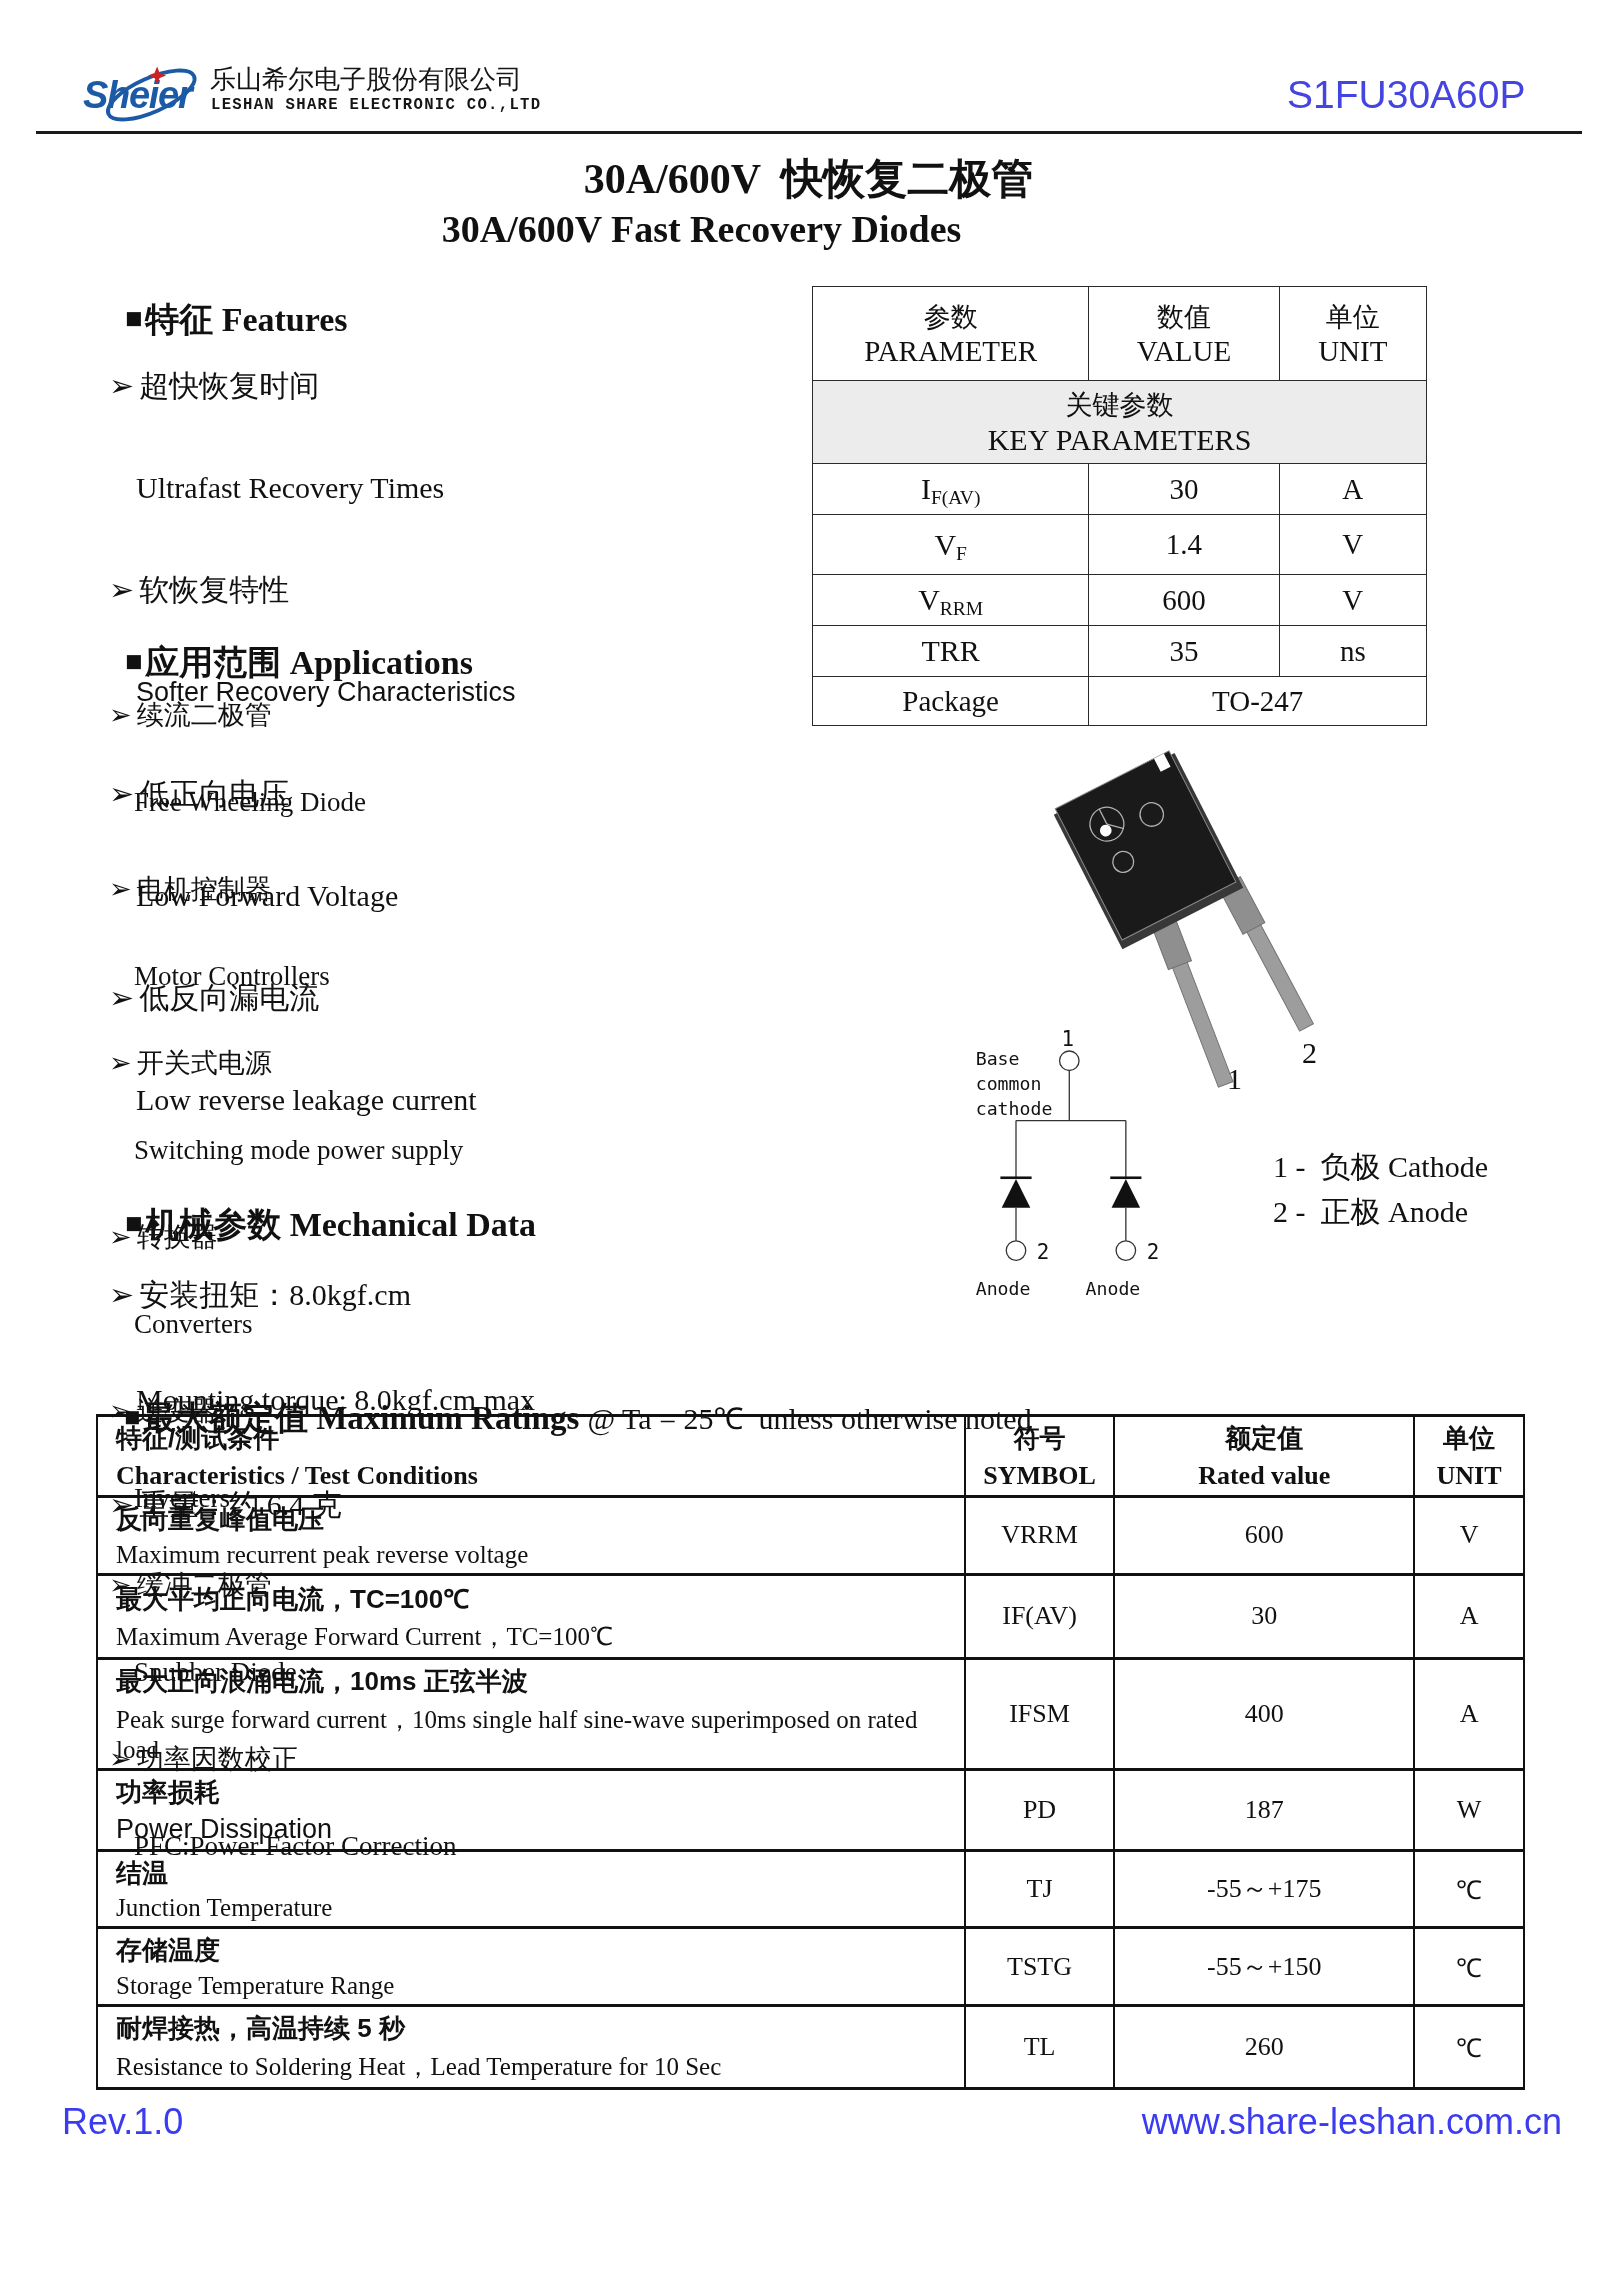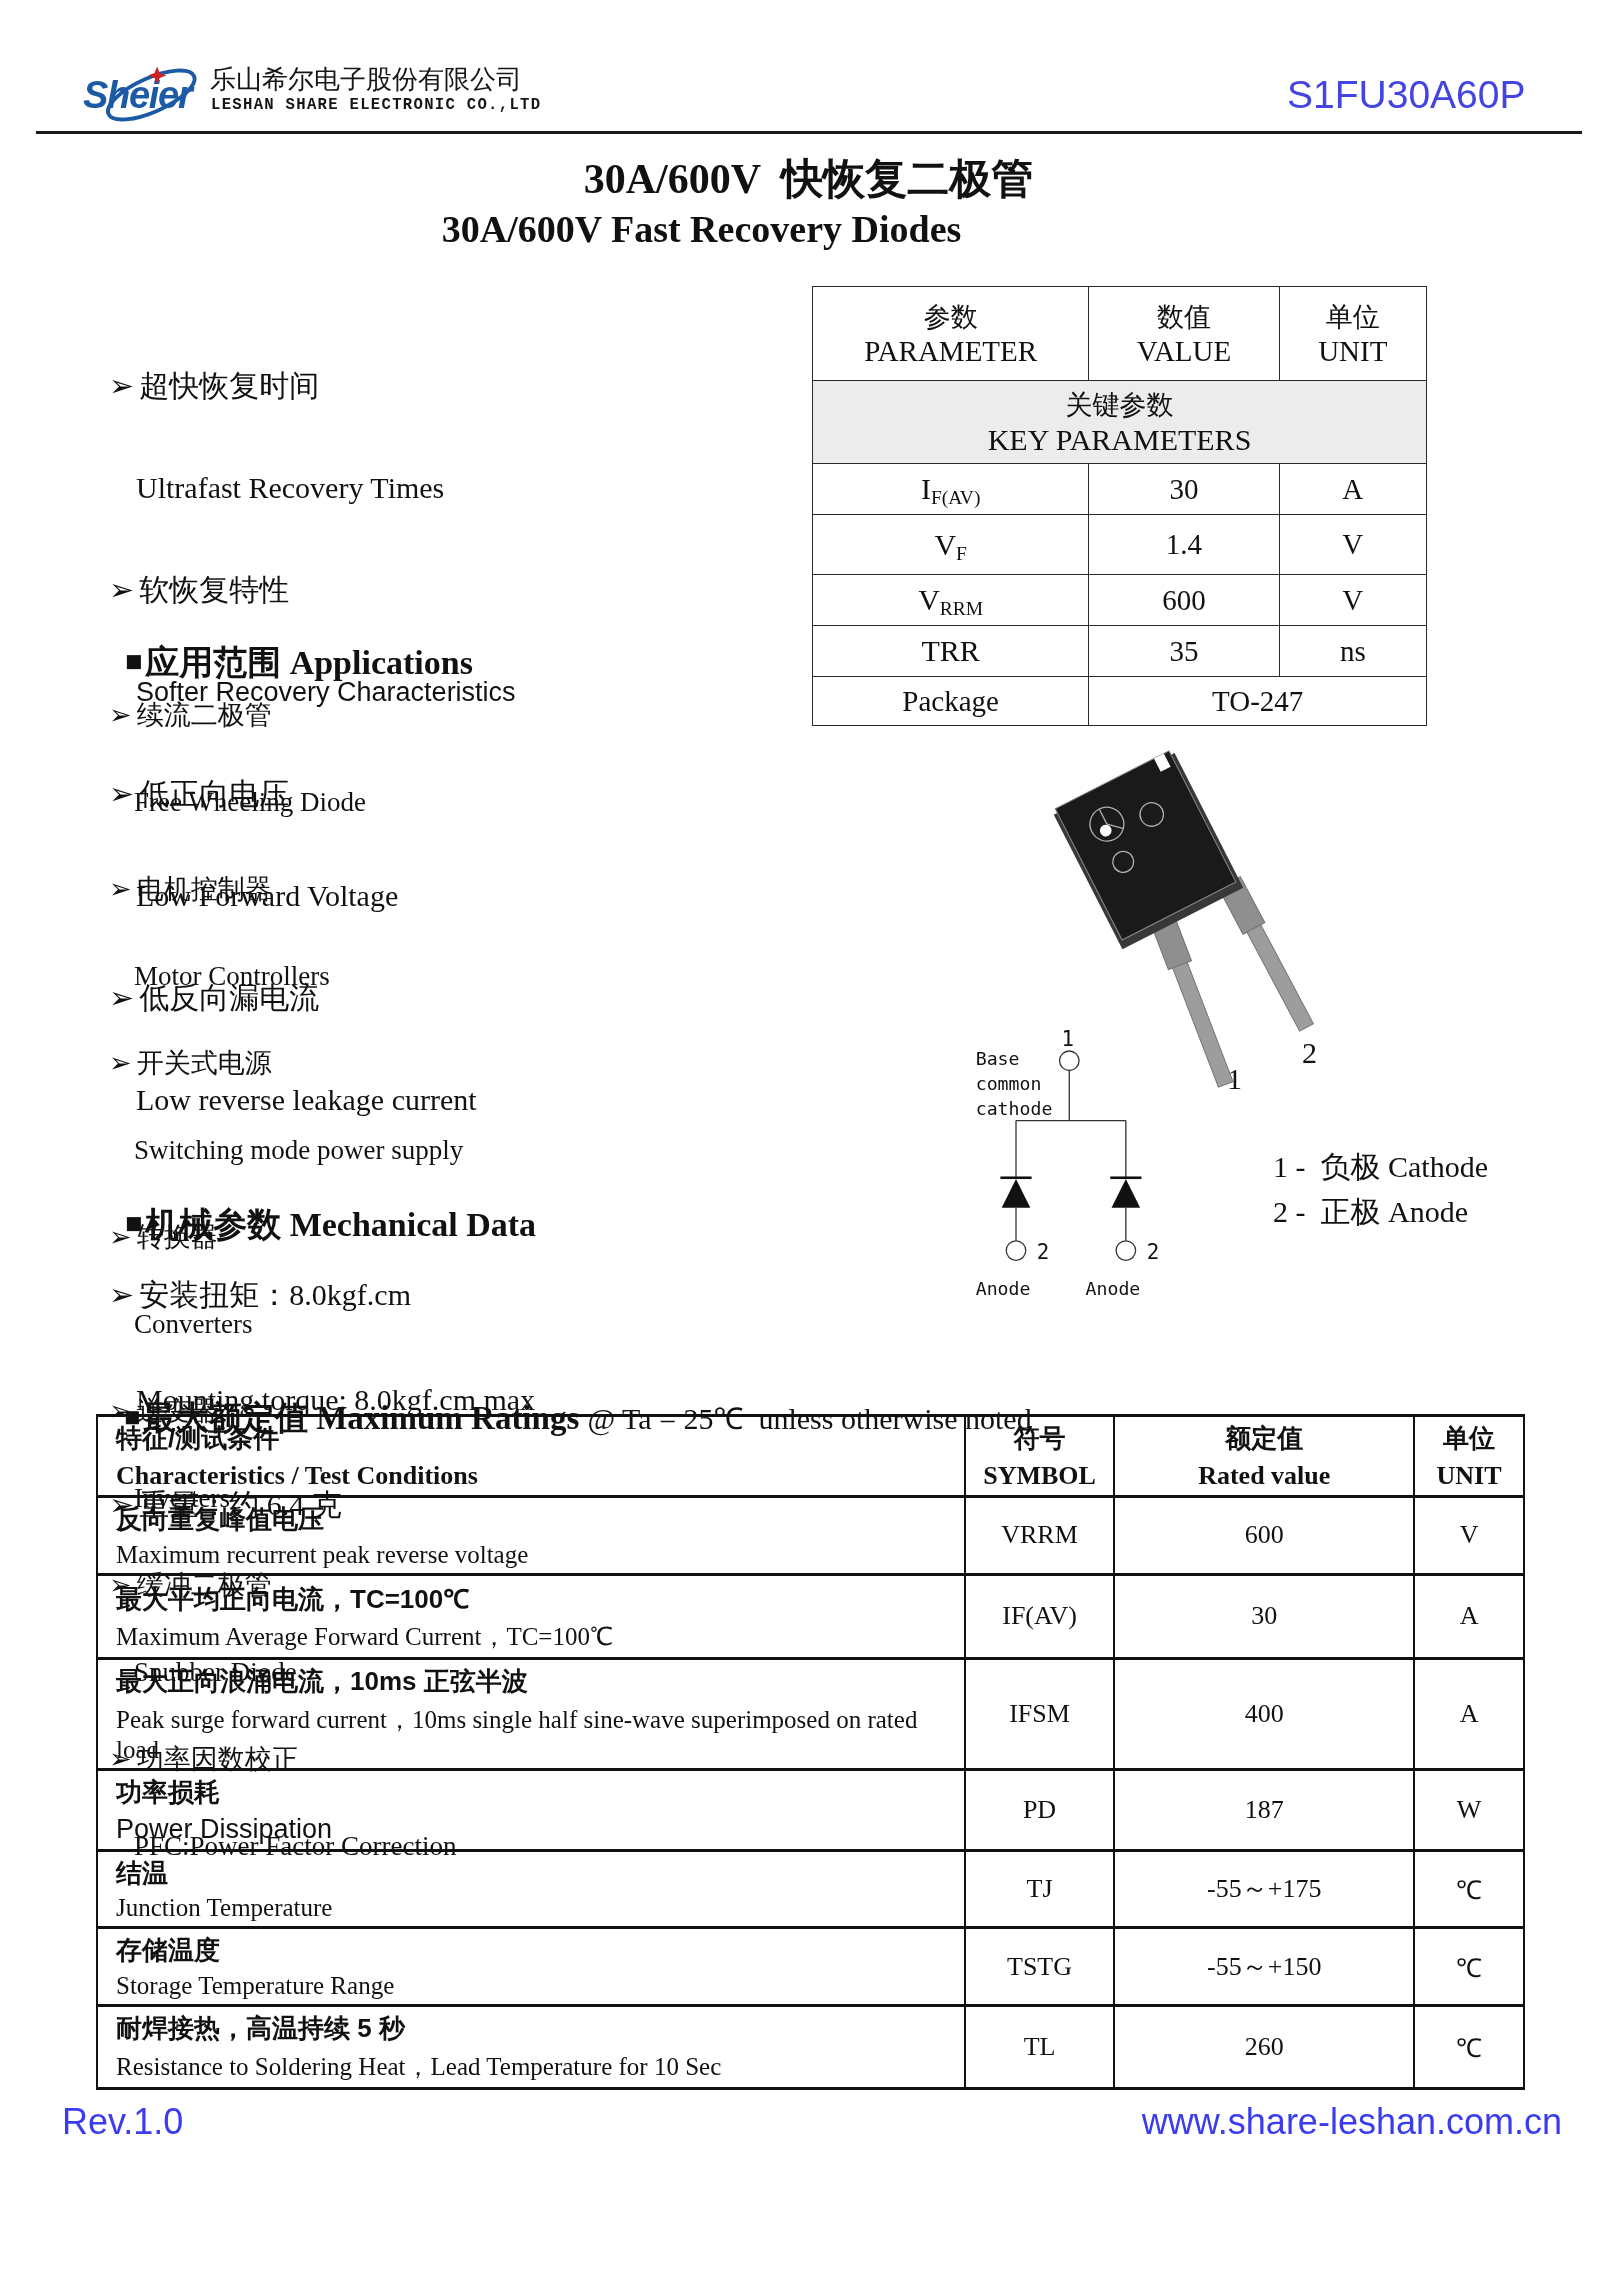--- a/index.html
+++ b/index.html
@@ -92,20 +92,23 @@
     </svg>
   </div>
   <div class="abs company-zh">乐山希尔电子股份有限公司</div>
   <div class="abs company-en">LESHAN SHARE ELECTRONIC CO.,LTD</div>
   <div class="abs part-number">S1FU30A60P</div>
   <div class="abs hrule"></div>
 
   <div class="abs title-zh">30A/600V  快恢复二极管</div>
   <div class="abs title-en">30A/600V Fast Recovery Diodes</div>
 
+  <div class="abs sec-head" style="left:91px;top:259px;">
+    <span class="sq">■</span><span class="zh">特征</span><span> Features</span>
+  </div>
   <div class="abs blist" style="left:109px;top:301px;">
     <span class="zhline"><span class="bullet">➢</span><span>超快恢复时间</span></span>
     <span class="en">Ultrafast Recovery Times</span>
     <span class="zhline"><span class="bullet">➢</span><span>软恢复特性</span></span>
     <span class="en sans-en">Softer Recovery Characteristics</span>
     <span class="zhline"><span class="bullet">➢</span><span>低正向电压</span></span>
     <span class="en">Low Forward Voltage</span>
     <span class="zhline"><span class="bullet">➢</span><span>低反向漏电流</span></span>
     <span class="en">Low reverse leakage current</span>
   </div>

